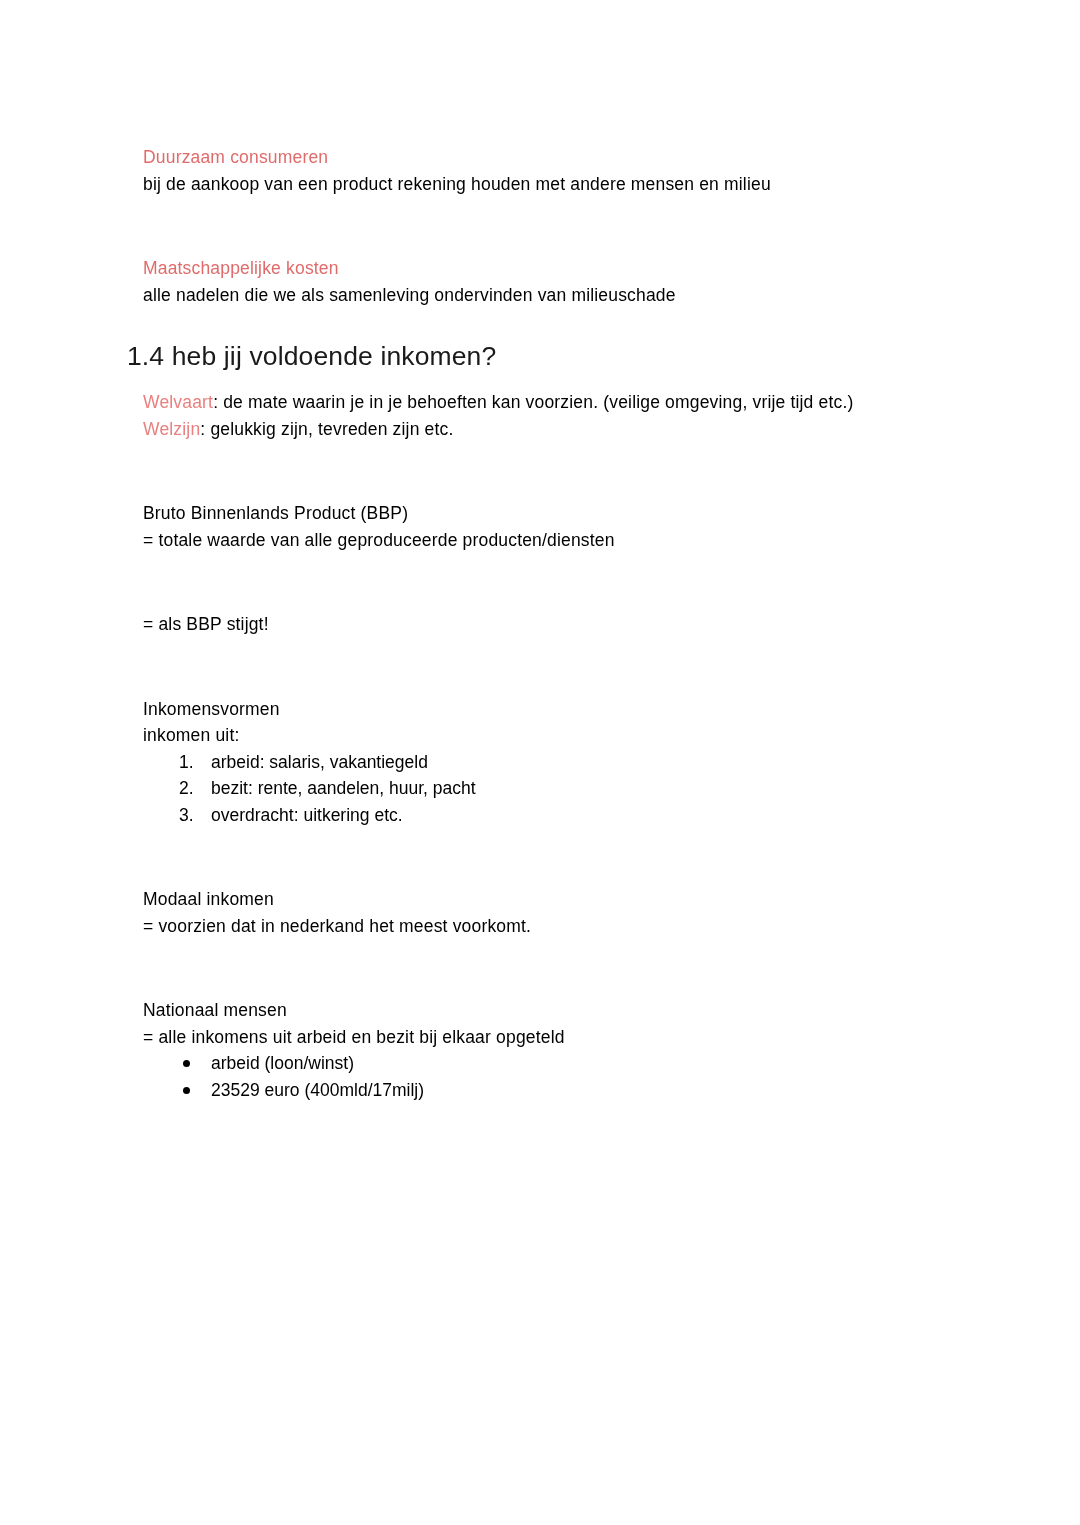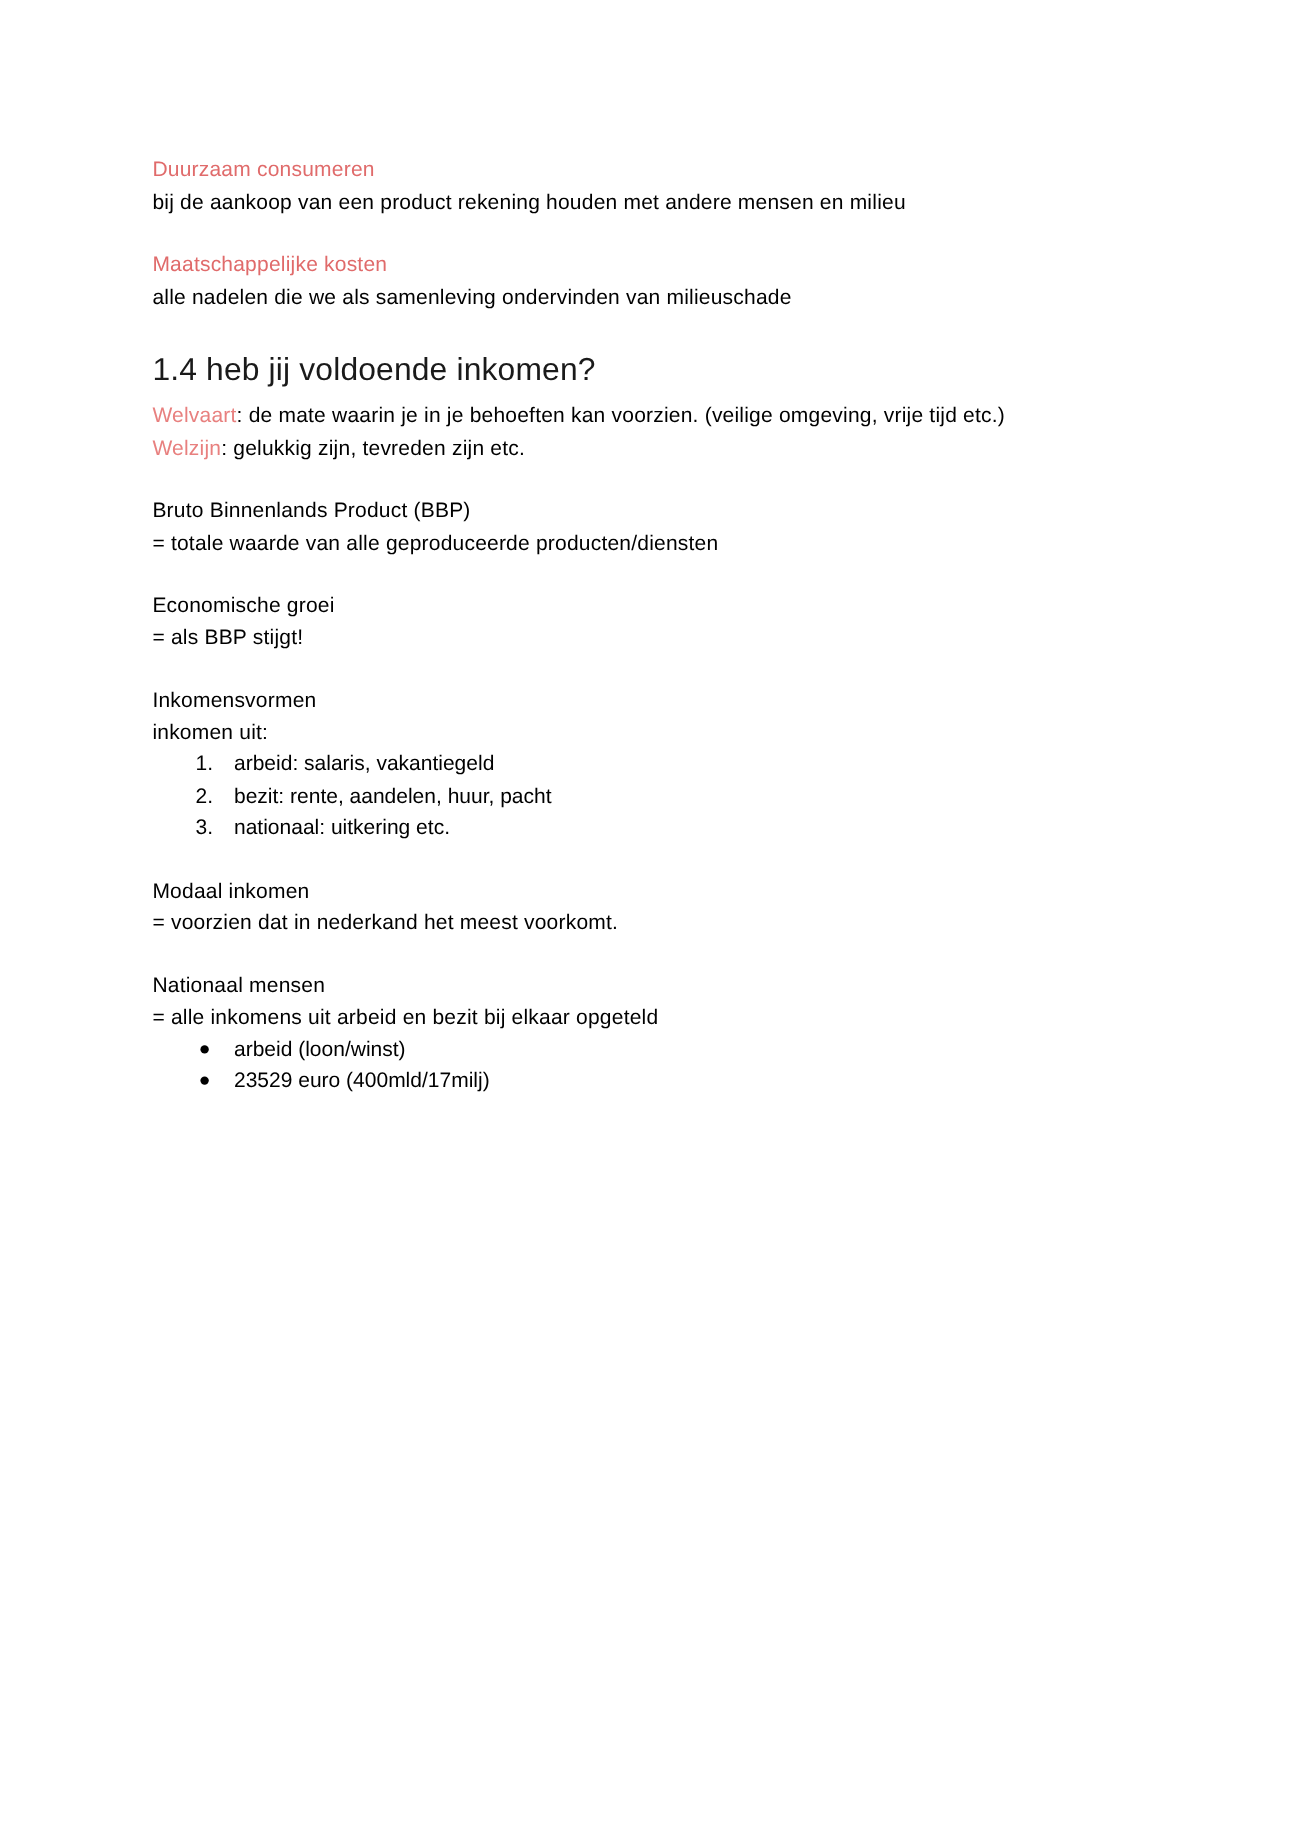--- a/index.html
+++ b/index.html
@@ -25,21 +25,21 @@
     padding: 128px 120px 0 127px;
     overflow: hidden;
   }
 
   .doc {
     width: 830px;
   }
 
   
   .block {
-    margin: 0;
+    margin: 16px;
   }
 
   .line {
     font-size: 17.5px;
     line-height: 26.5px;
     color: #000000;
     white-space: pre-wrap;
     letter-spacing: 0.01em;
   }
 
@@ -155,41 +155,40 @@
     <div class="spacer"></div>
 
     <div class="block">
       <div class="line">Bruto Binnenlands Product (BBP)</div>
       <div class="line">= totale waarde van alle geproduceerde producten/diensten</div>
     </div>
 
     <div class="spacer"></div>
 
     <div class="block">
-      <div class="line">Economische groei</div>
       <div class="line">= als BBP stijgt!</div>
     </div>
 
     <div class="spacer"></div>
 
     <div class="block">
       <div class="line">Inkomensvormen</div>
       <div class="line">inkomen uit:</div>
       <ol class="num-list">
         <li>
           <span class="marker">1.</span>
           <span>arbeid: salaris, vakantiegeld</span>
         </li>
         <li>
           <span class="marker">2.</span>
           <span>bezit: rente, aandelen, huur, pacht</span>
         </li>
         <li>
           <span class="marker">3.</span>
-          <span>nationaal: uitkering etc.</span>
+          <span>overdracht: uitkering etc.</span>
         </li>
       </ol>
     </div>
 
     <div class="spacer"></div>
 
     <div class="block">
       <div class="line">Modaal inkomen</div>
       <div class="line">= voorzien dat in nederkand het meest voorkomt.</div>
     </div>

